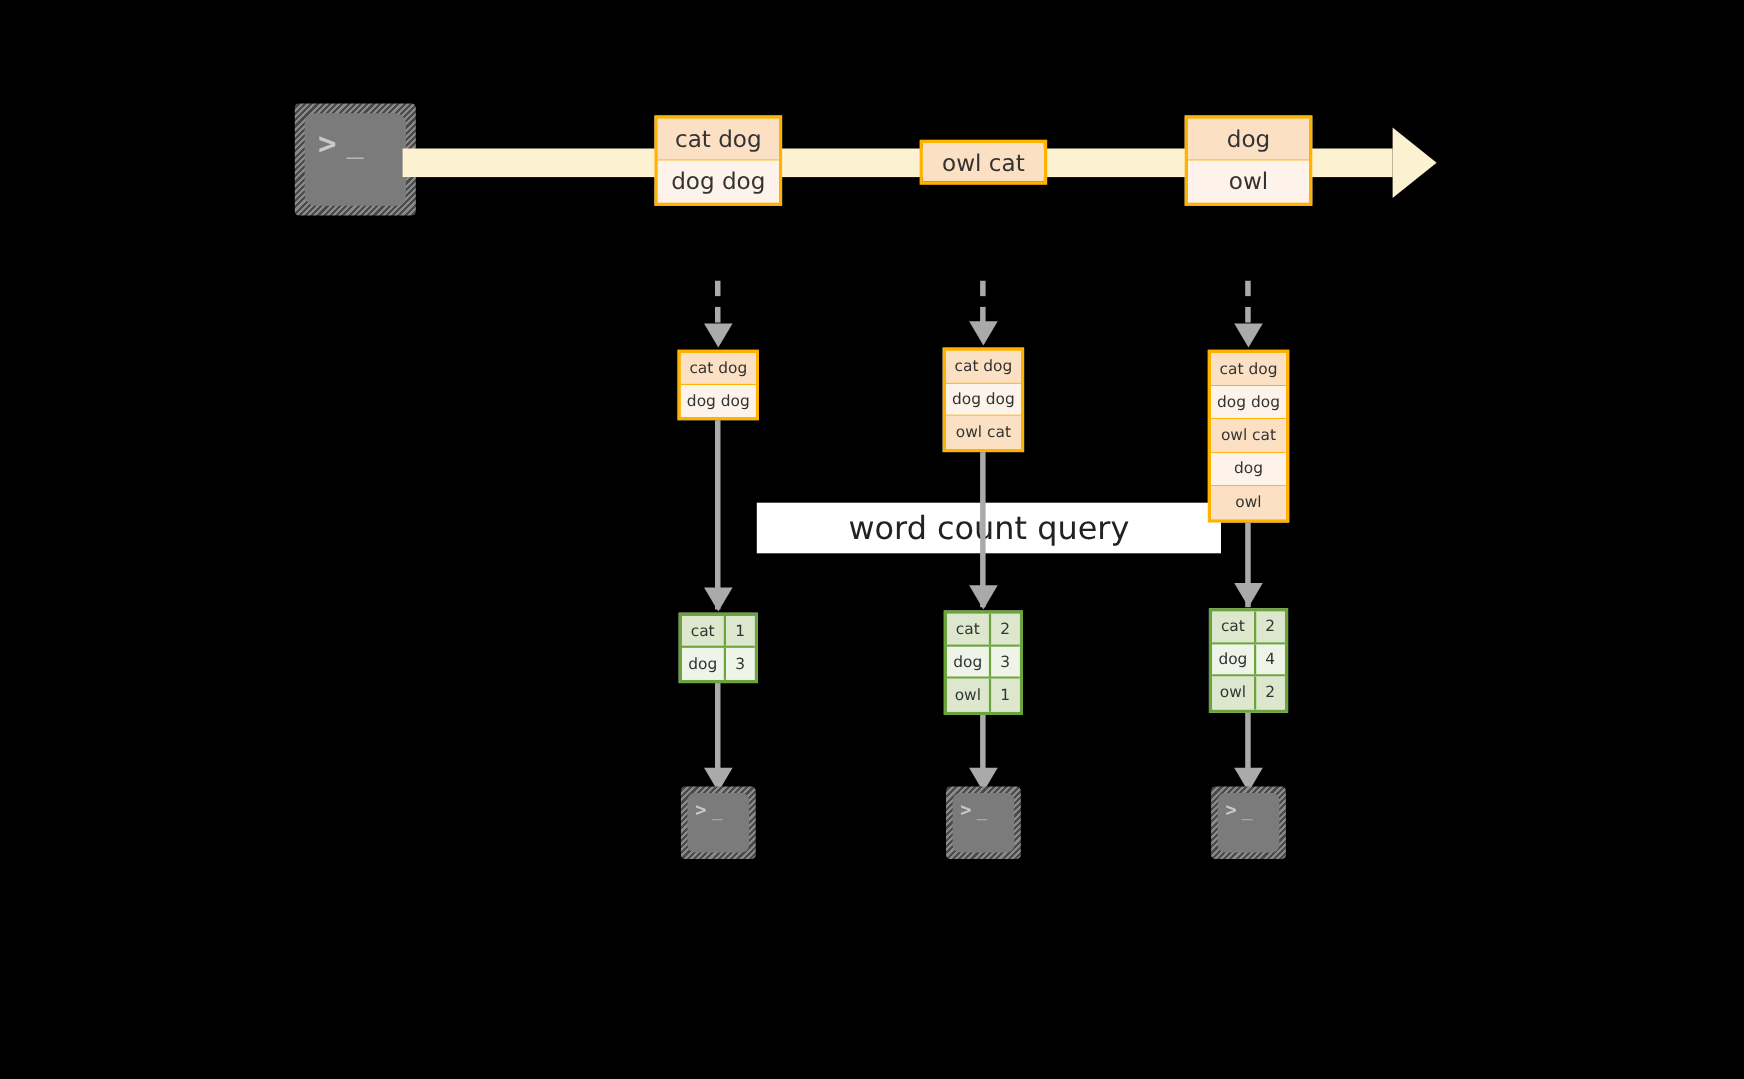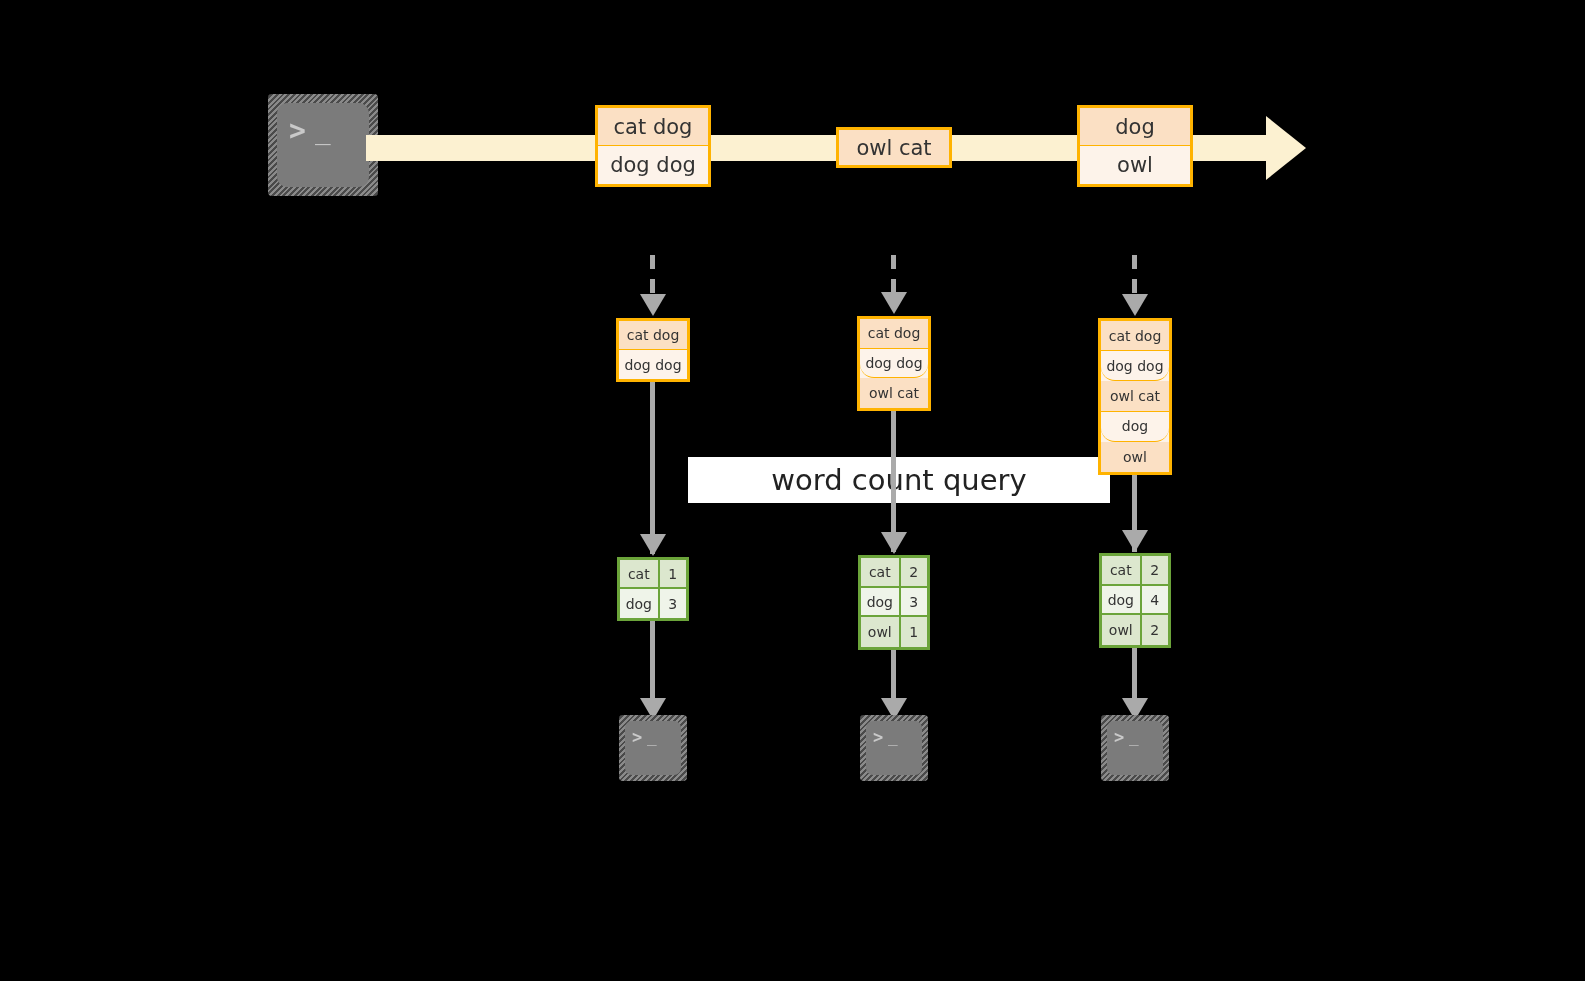--- a/index.html
+++ b/index.html
@@ -65,21 +65,21 @@
   .msgcell {
     display: flex;
     align-items: center;
     justify-content: center;
     color: #333333;
     white-space: nowrap;
     border-bottom: 1.5px solid #FFB300;
   }
   .msgcell:last-child { border-bottom: none; }
   .msgcell.odd  { background: #FBE0C4; }
-  .msgcell.even { background: #FDF3EA; border-radius: 14px; }
+  .msgcell.even { background: #FDF3EA; }
 
   
   .restable {
     position: absolute;
     border: 3px solid #6BA43A;
     background: #EDF3E5;
     display: flex;
     flex-direction: column;
     justify-content: space-between;
   }

